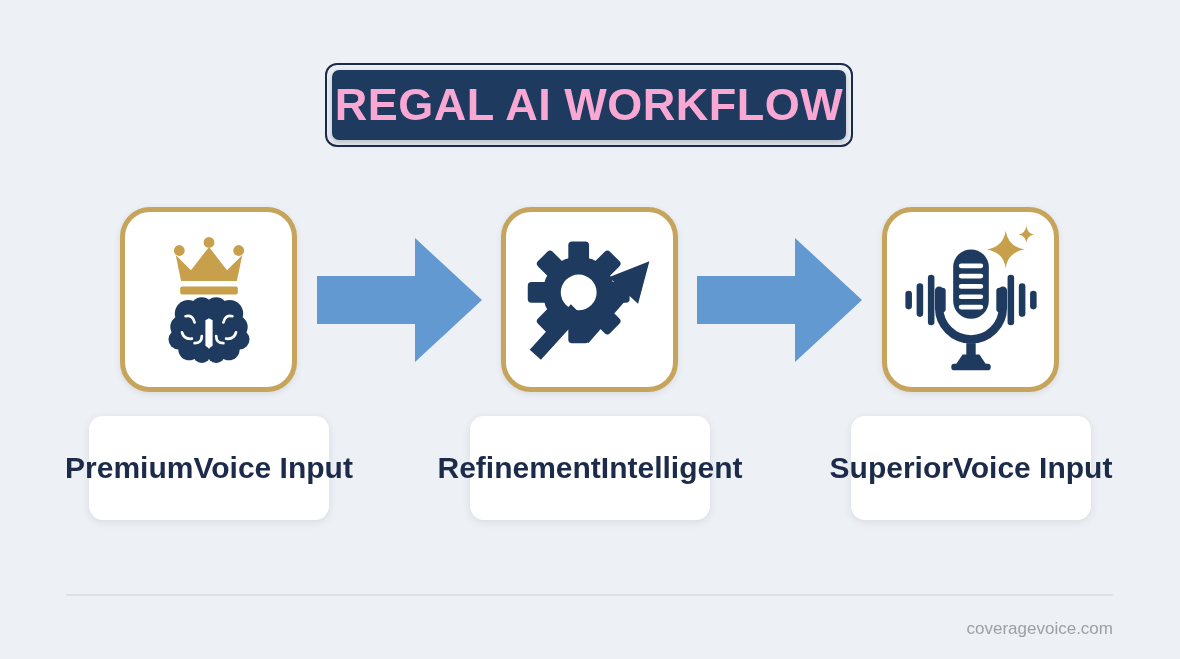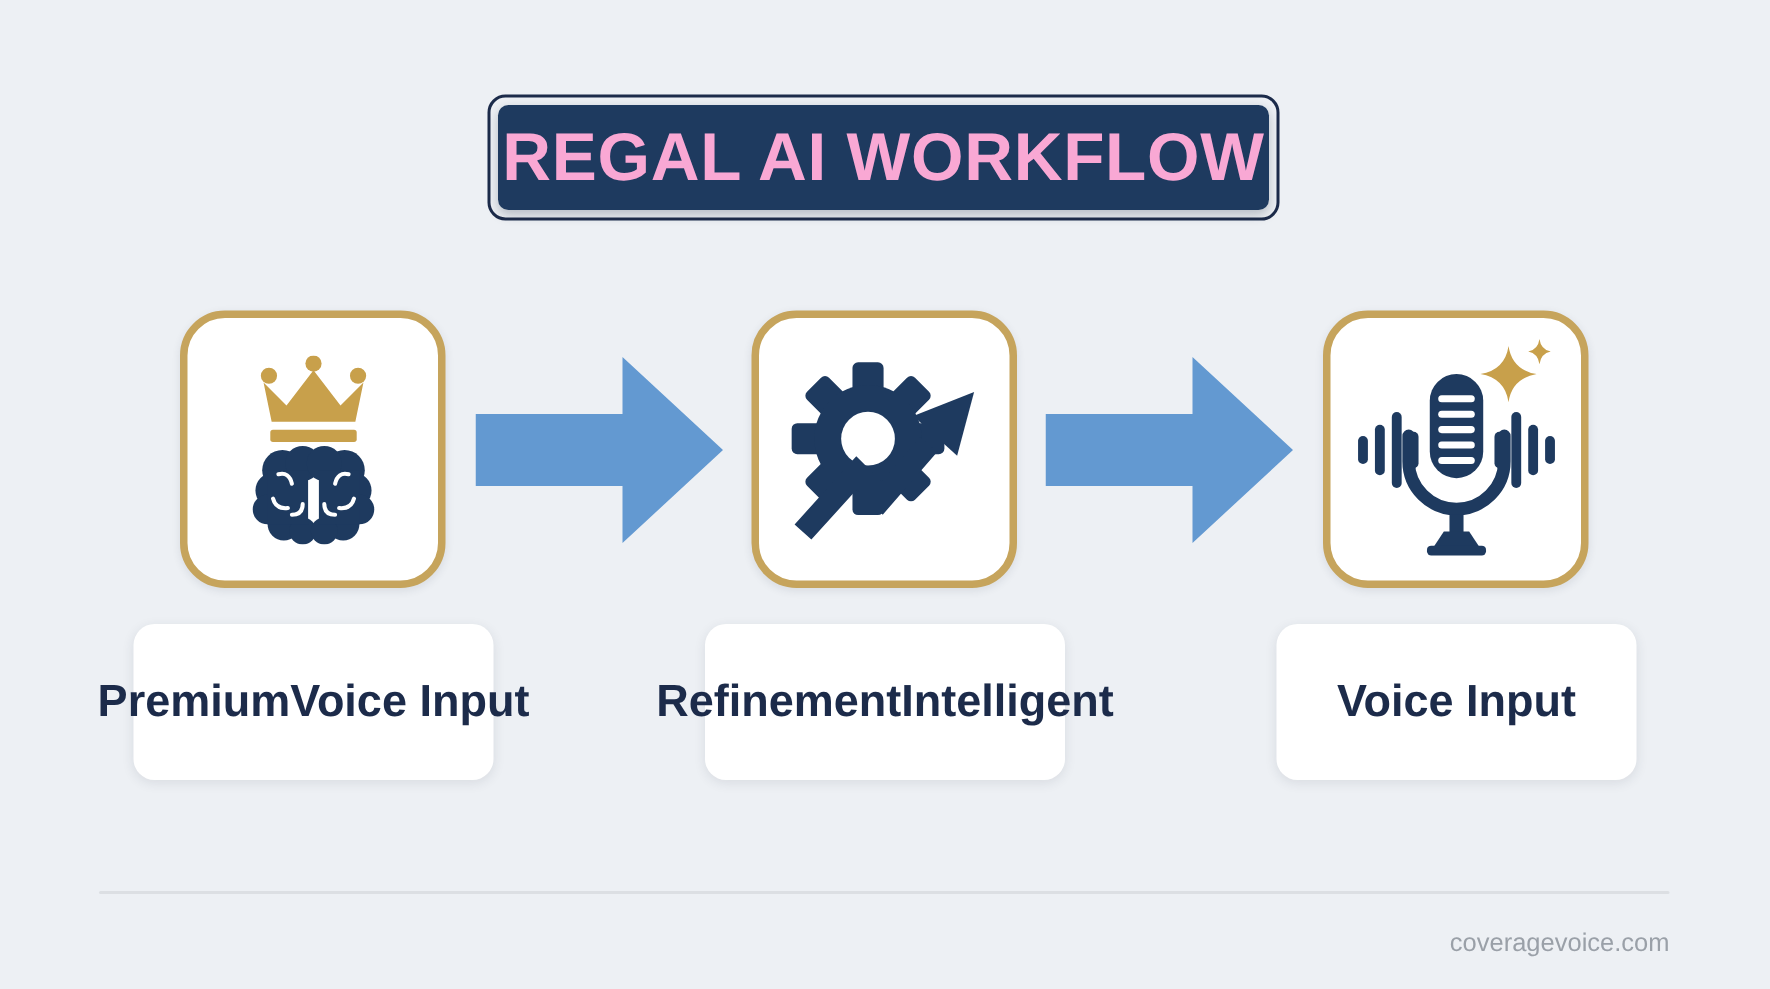--- a/index.html
+++ b/index.html
@@ -172,19 +172,20 @@
 
   <div class="label-box label-1">
     <span class="label-line">Premium</span>
     <span class="label-line">Voice Input</span>
   </div>
   <div class="label-box label-2">
     <span class="label-line">Refinement</span>
     <span class="label-line">Intelligent</span>
   </div>
   <div class="label-box label-3">
+    <span class="label-line">Superior</span>
     <span class="label-line">Voice Input</span>
   </div>
 
   <div class="divider"></div>
   <div class="watermark">coveragevoice.com</div>
 
 </div>
 
 </body></html>

